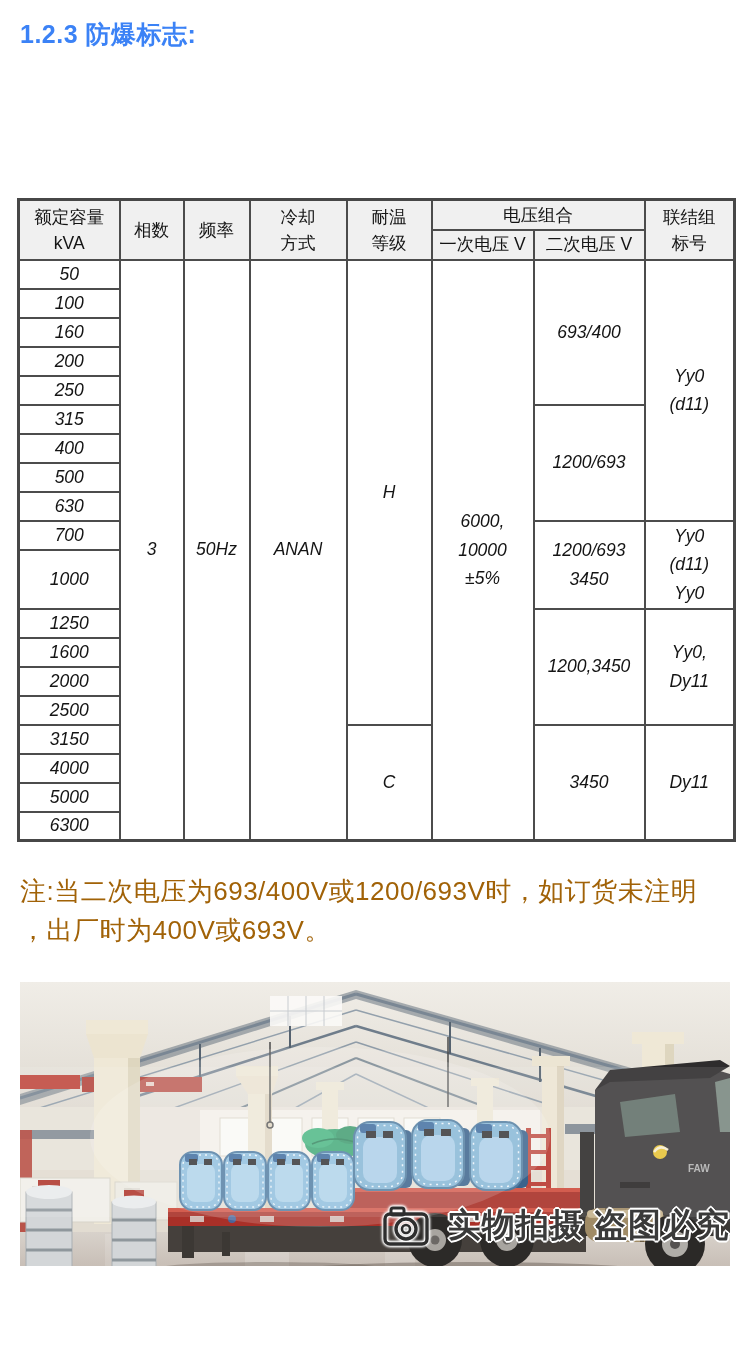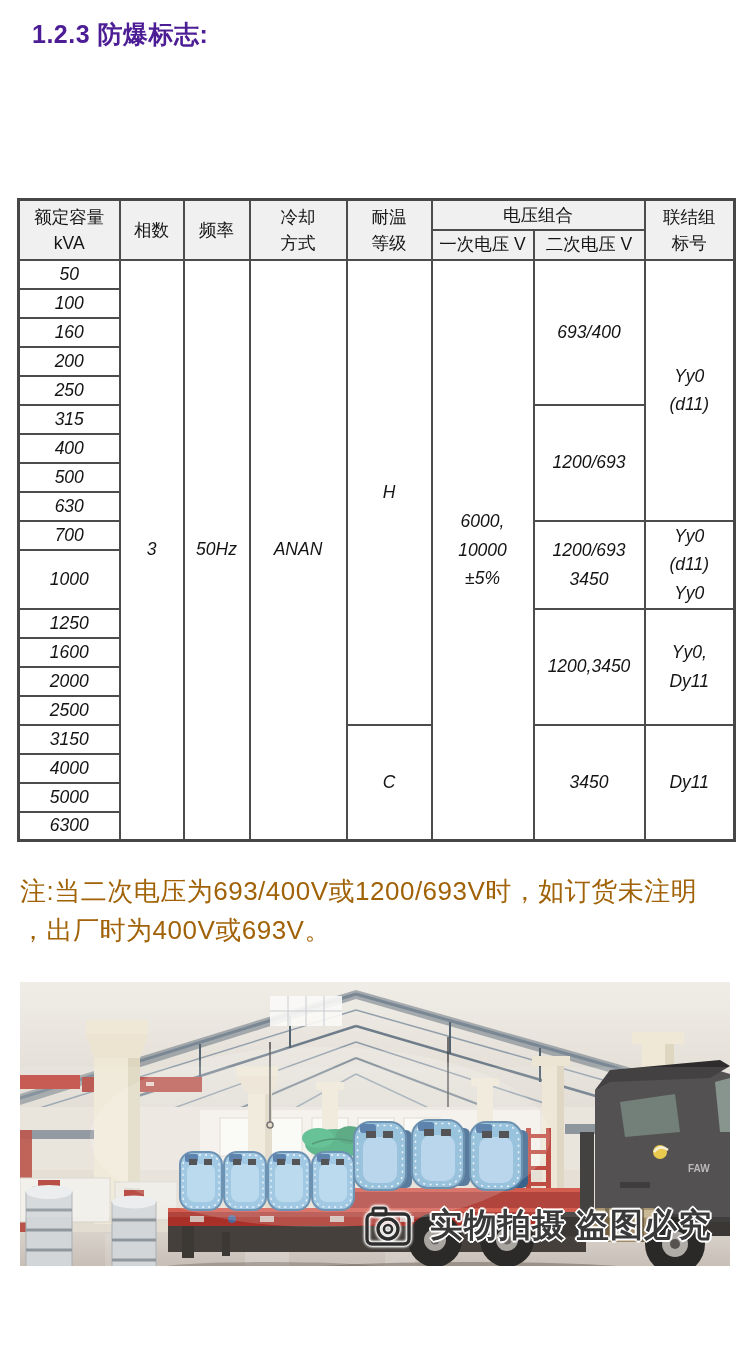--- a/index.html
+++ b/index.html
@@ -1,20 +1,20 @@
 <!DOCTYPE html>
 <html><head>
 <meta charset="utf-8">
 <style>
   * { margin:0; padding:0; box-sizing:border-box; }
   html,body { background:#ffffff; }
   body { font-family:"Liberation Sans","DejaVu Sans",sans-serif; }
   .doc { position:relative; width:750px; height:1356px; background:#fff; overflow:hidden; }
 
-  .h-main { position:absolute; left:20px; font-weight:700; color:#4c1d95; font-size:25px; letter-spacing:0.5px;margin-left:12px; }
+  .h-main { position:absolute; left:20px; font-weight:700; color:#3b82f6; font-size:25px; letter-spacing:0.5px; }
   .h1 { top:18px; }
   .h2 { top:136px; }
   .sub-line { position:absolute; left:20px; top:77px; font-weight:400; color:#2e2e2e; font-size:23px; }
 
   table.spec { position:absolute; left:17px; top:198px; width:716px; border-collapse:collapse; table-layout:fixed; }
   table.spec { border:3px solid #474747; }
   .spec th, .spec td {
     border:2px solid #4c4c4c; text-align:center; vertical-align:middle;
     font-size:17.5px; color:#141414; font-weight:400; padding:0 2px;
   }
@@ -22,21 +22,21 @@
   .spec tbody tr { height:29px;font-style:italic; }
   .spec tbody tr.tall { height:59px; }
   .spec td.ml { white-space:pre-line; line-height:1.62; }
 
   .note { position:absolute; left:20px; top:872px; width:714px; font-size:26px; color:#a16207;
           line-height:1.5; white-space:pre-line; letter-spacing:0.5px; font-weight:400; }
 
   .photo { position:absolute; left:20px; top:982px; width:710px; height:284px; overflow:hidden; background:#ddd8d0; }
   .photo svg { display:block; }
 
-  .wm { position:absolute; right:18px; bottom:18px; display:flex; align-items:center; gap:18px; }
+  .wm { position:absolute; right:0; bottom:18px; display:flex; align-items:center; gap:18px; }
   .wm-cam { filter: drop-shadow(0 0 1.2px #ffffff) drop-shadow(0 0 1.2px #ffffff) drop-shadow(0 0 1px #ffffff); }
   .wm-text { font-size:33px; font-weight:700; color:#3a3a3a; letter-spacing:1px; white-space:nowrap;
     text-shadow:-2px 0 0 #fff,2px 0 0 #fff,0 -2px 0 #fff,0 2px 0 #fff,
                 -1px -1px 0 #fff,1px 1px 0 #fff,-1px 1px 0 #fff,1px -1px 0 #fff; }
 </style>
 </head>
 <body>
 
 <div class="doc">
 

